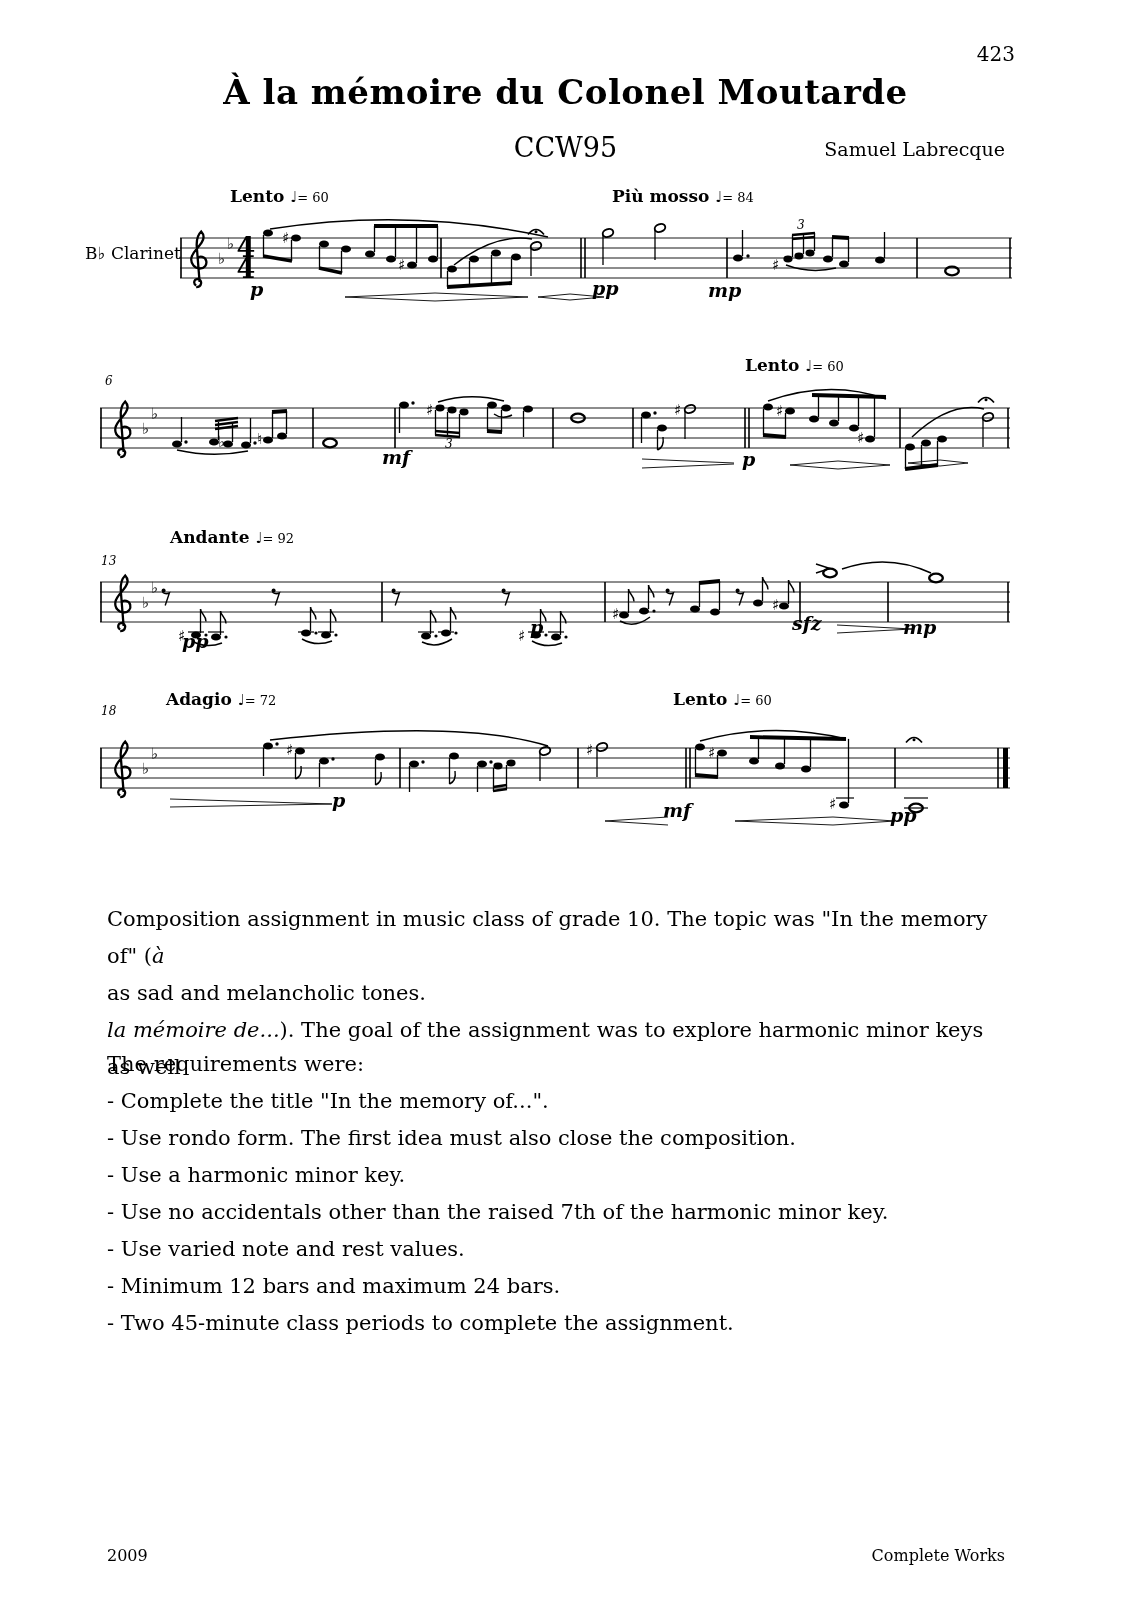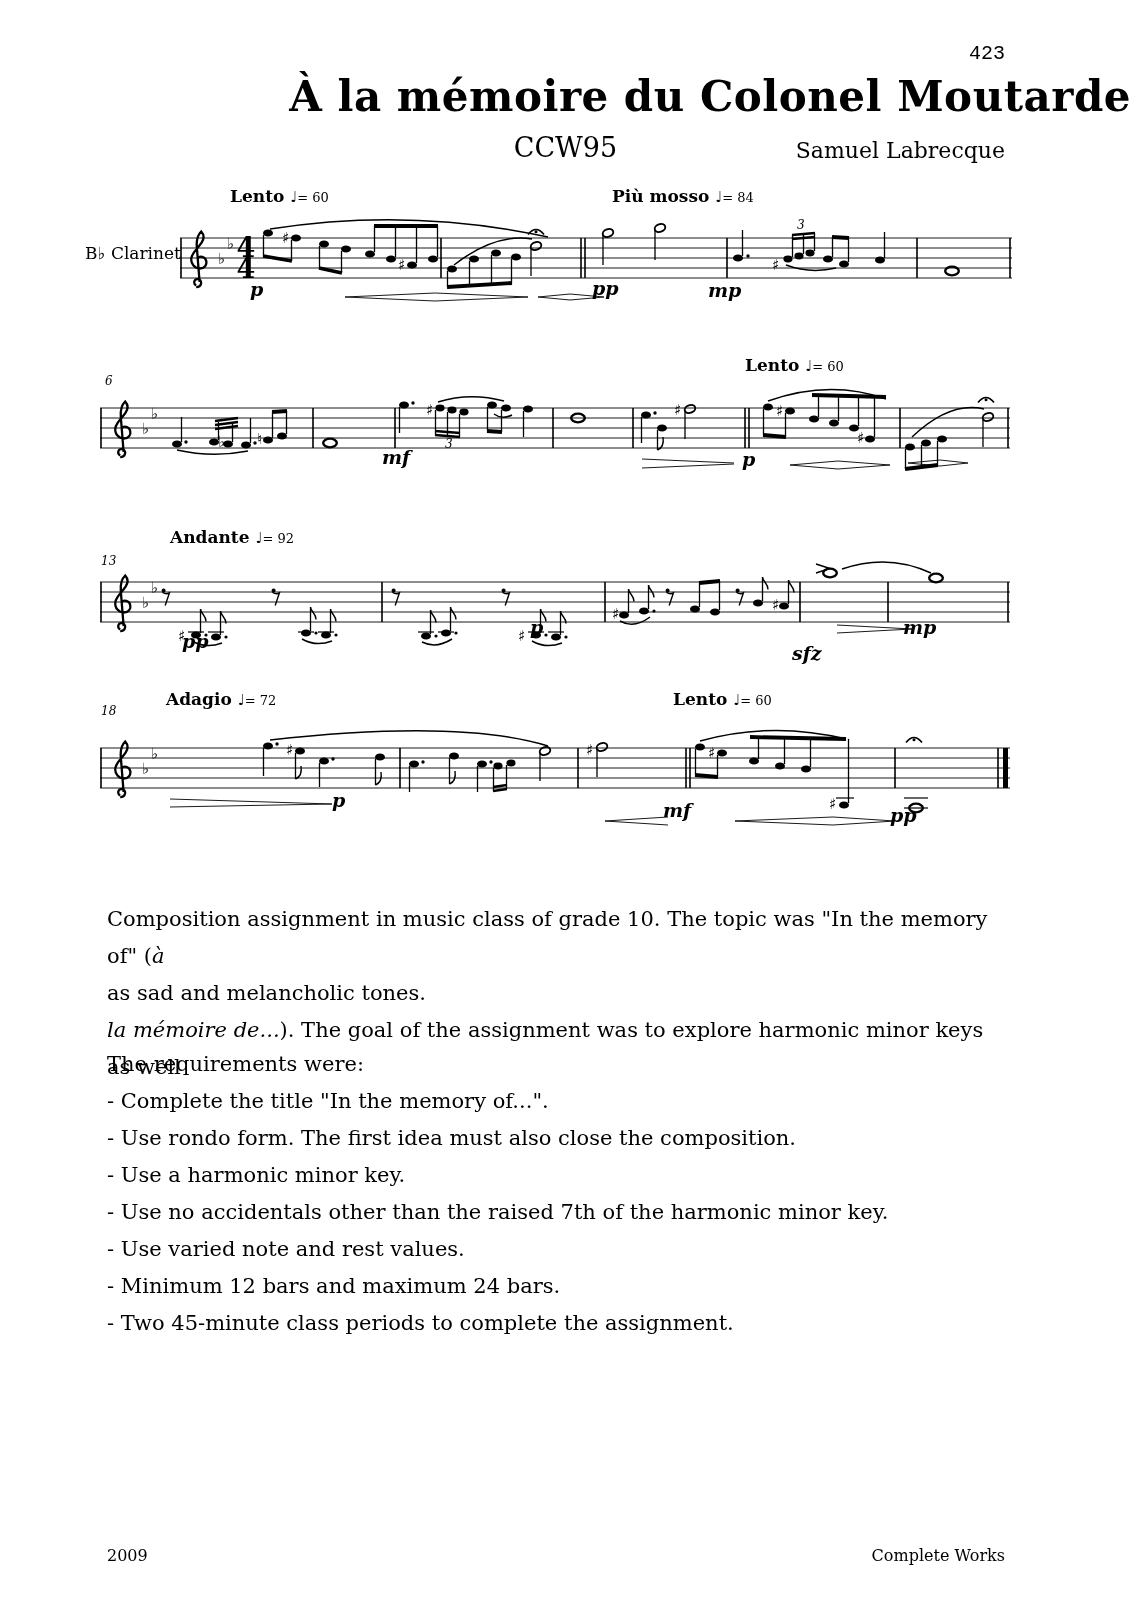--- a/index.html
+++ b/index.html
@@ -1,22 +1,22 @@
 <!DOCTYPE html>
 <html><head>
 <meta charset="utf-8">
 <style>
   html,body{margin:0;padding:0;background:#e8e8e8;}
   #page{position:relative;width:1131px;height:1600px;background:#ffffff;color:#000;
         font-family:"DejaVu Serif",serif;overflow:hidden;}
   .abs{position:absolute;}
   .pageno{font-size:20px;}
-  .title{width:100%;text-align:right;font-size:42px;font-weight:bold;letter-spacing:.5px;}
+  .title{width:100%;text-align:center;font-size:34px;font-weight:bold;letter-spacing:.5px;}
   .subtitle{width:100%;text-align:center;font-size:27px;}
-  .composer{font-size:22px;}
+  .composer{font-size:19px;}
   .iname{font-size:17px;}
   .tempo{font-weight:bold;font-size:17px;white-space:nowrap;}
   .tempo .nq{font-weight:normal;font-size:15px;font-family:"DejaVu Sans",sans-serif;}
   .tempo .val{font-weight:normal;font-size:13px;}
   .mnum{font-style:italic;font-size:12px;}
   .dyn{font-style:italic;font-weight:bold;font-size:19px;white-space:nowrap;}
   .bodytxt{font-size:21px;line-height:37px;}
   .ital{font-style:italic;}
   .footc{width:100%;text-align:center;font-size:14px;line-height:16px;}
   .foots{font-size:16px;}
@@ -39,21 +39,21 @@
   svg .r8 path{fill:none;stroke:#000;stroke-width:1.4;}
   svg text.ac{font:15px "DejaVu Sans",sans-serif;}
   svg text.ts{font:bold 27px "DejaVu Serif",serif;text-anchor:middle;}
   svg text.tr{font:italic 12px "DejaVu Serif",serif;}
 </style>
 </head>
 <body>
 
 <div id="page">
 
-  <div class="abs pageno" style="top:42px;right:126px;font-family:Liberation Mono, monospace;">423</div>
+  <div class="abs pageno" style="top:42px;right:116px;">423</div>
   <div class="abs title" style="top:72px;left:0;">À la mémoire du Colonel Moutarde</div>
   <div class="abs subtitle" style="top:132px;left:0;">CCW95</div>
   <div class="abs composer" style="top:138px;right:126px;">Samuel Labrecque</div>
 
   <div class="abs iname" style="top:243px;left:85px;">B♭ Clarinet</div>
 
   <div class="abs tempo" style="top:186px;left:230px;"><span>Lento</span> <span class="nq">♩</span><span class="val">= 60</span></div>
   <div class="abs tempo" style="top:186px;left:612px;text-align:center;"><span>Più mosso</span> <span class="nq">♩</span><span class="val">= 84</span></div>
   <div class="abs tempo" style="top:355px;left:745px;"><span>Lento</span> <span class="nq">♩</span><span class="val">= 60</span></div>
   <div class="abs tempo" style="top:527px;left:170px;"><span>Andante</span> <span class="nq">♩</span><span class="val">= 92</span></div>
@@ -64,21 +64,21 @@
   <div class="abs mnum" style="top:554px;left:101px;">13</div>
   <div class="abs mnum" style="top:704px;left:101px;">18</div>
 
   <div class="abs dyn" style="top:278px;left:250px;">p</div>
   <div class="abs dyn" style="top:277px;left:592px;">pp</div>
   <div class="abs dyn" style="top:279px;left:708px;">mp</div>
   <div class="abs dyn" style="top:446px;left:382px;">mf</div>
   <div class="abs dyn" style="top:448px;left:742px;">p</div>
   <div class="abs dyn" style="top:630px;left:182px;">pp</div>
   <div class="abs dyn" style="top:616px;left:530px;">p</div>
-  <div class="abs dyn" style="top:642px;left:792px;">sfz</div>
+  <div class="abs dyn" style="top:612px;left:792px;">sfz</div>
   <div class="abs dyn" style="top:616px;left:903px;">mp</div>
   <div class="abs dyn" style="top:789px;left:332px;">p</div>
   <div class="abs dyn" style="top:799px;left:663px;">mf</div>
   <div class="abs dyn" style="top:804px;left:890px;">pp</div>
 
   <svg style="left:180px;top:225px;" width="832" height="85">
     <line class="stf" x1="0" y1="13" x2="832" y2="13"></line>
       <line class="stf" x1="0" y1="23" x2="832" y2="23"></line>
     <line class="stf" x1="0" y1="33" x2="832" y2="33"></line>
       <line class="stf" x1="0" y1="43" x2="832" y2="43"></line>

